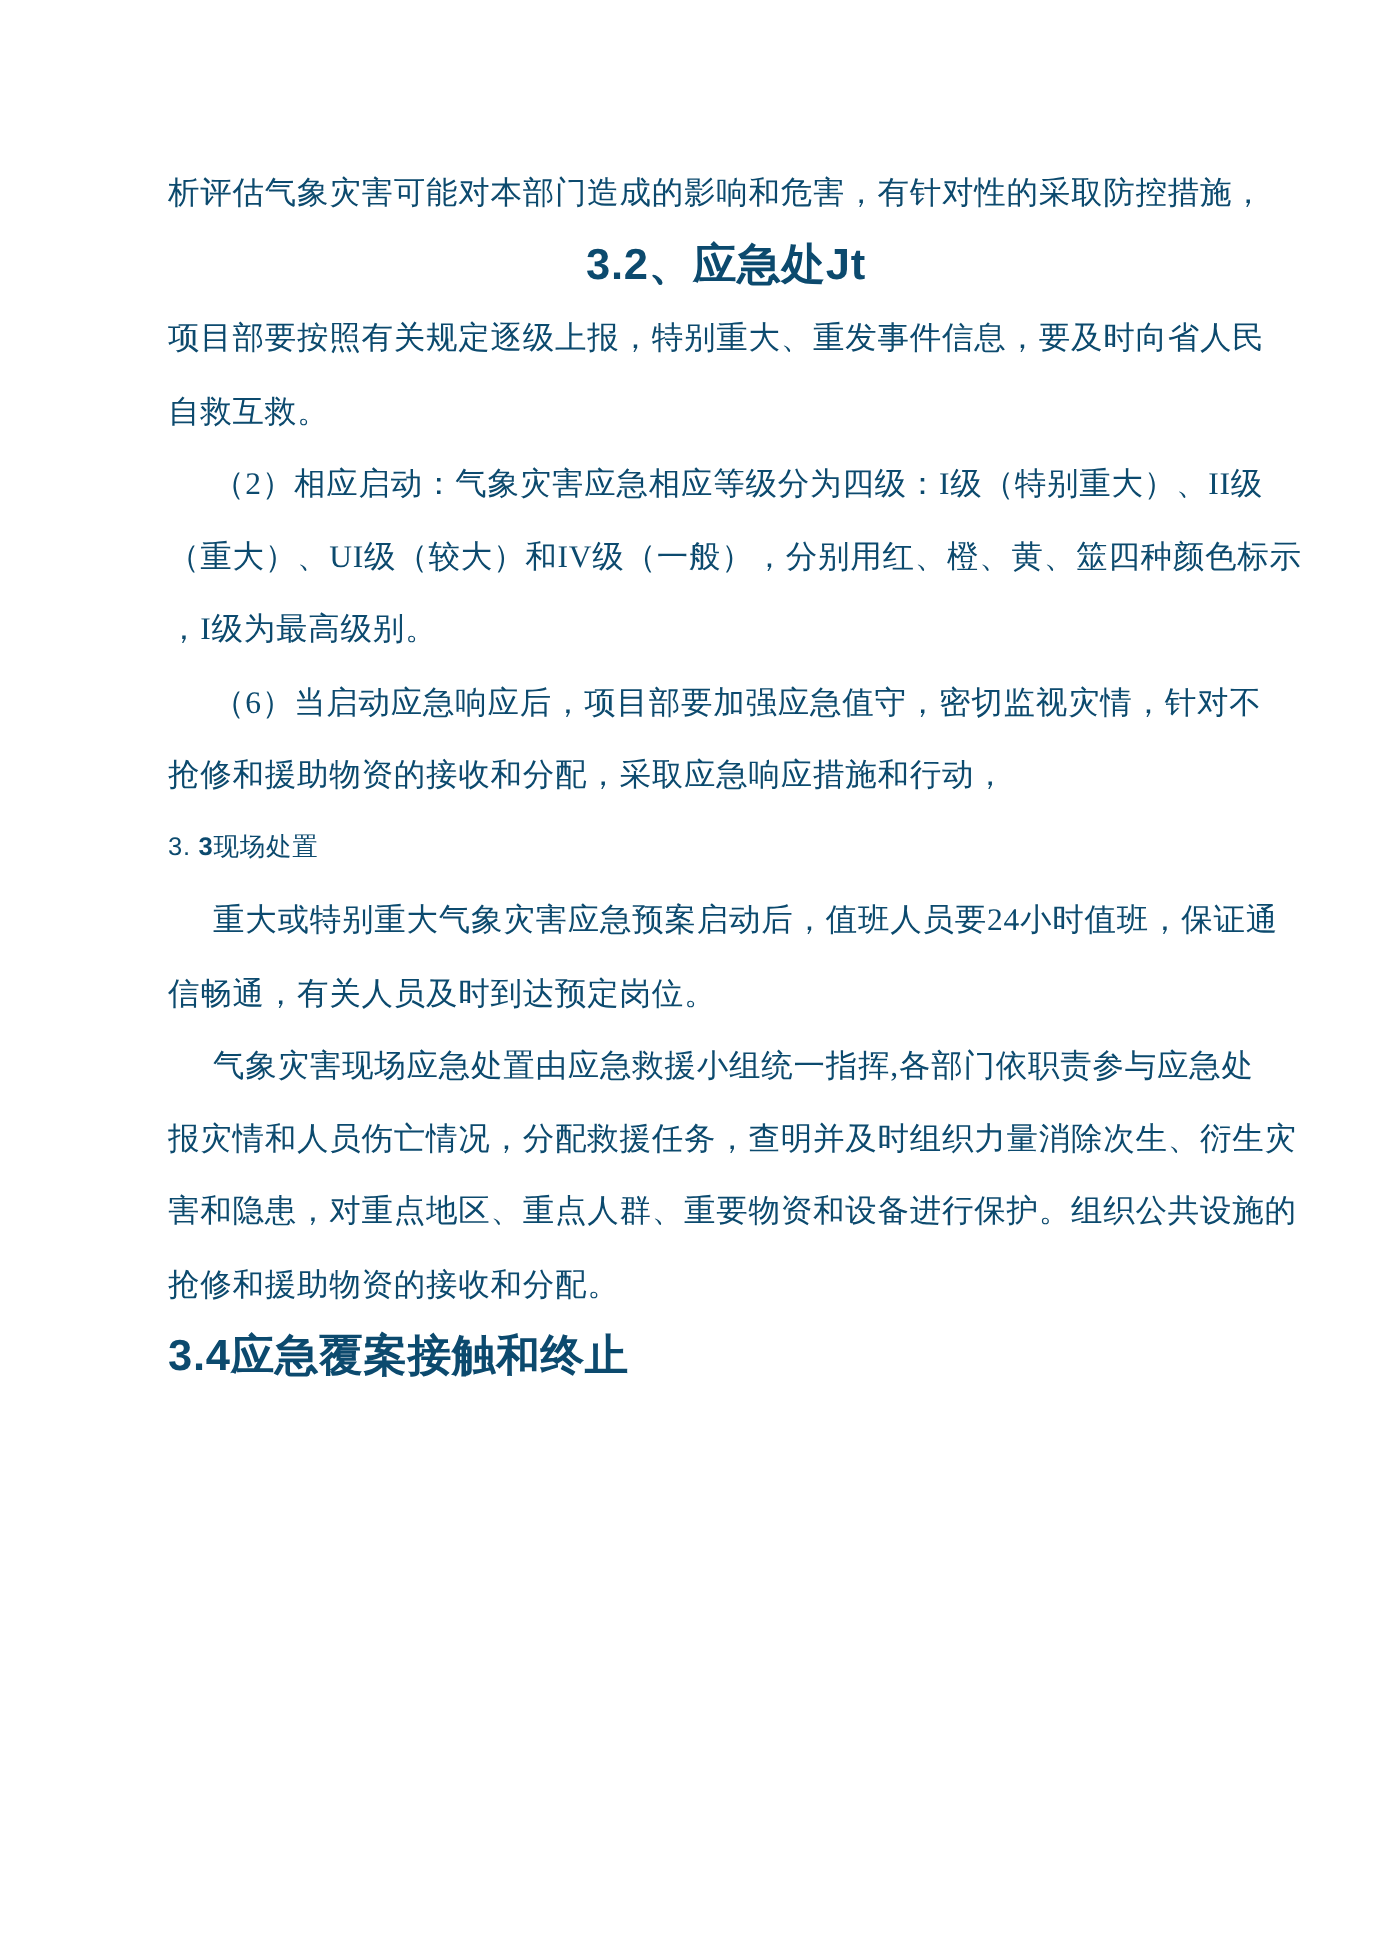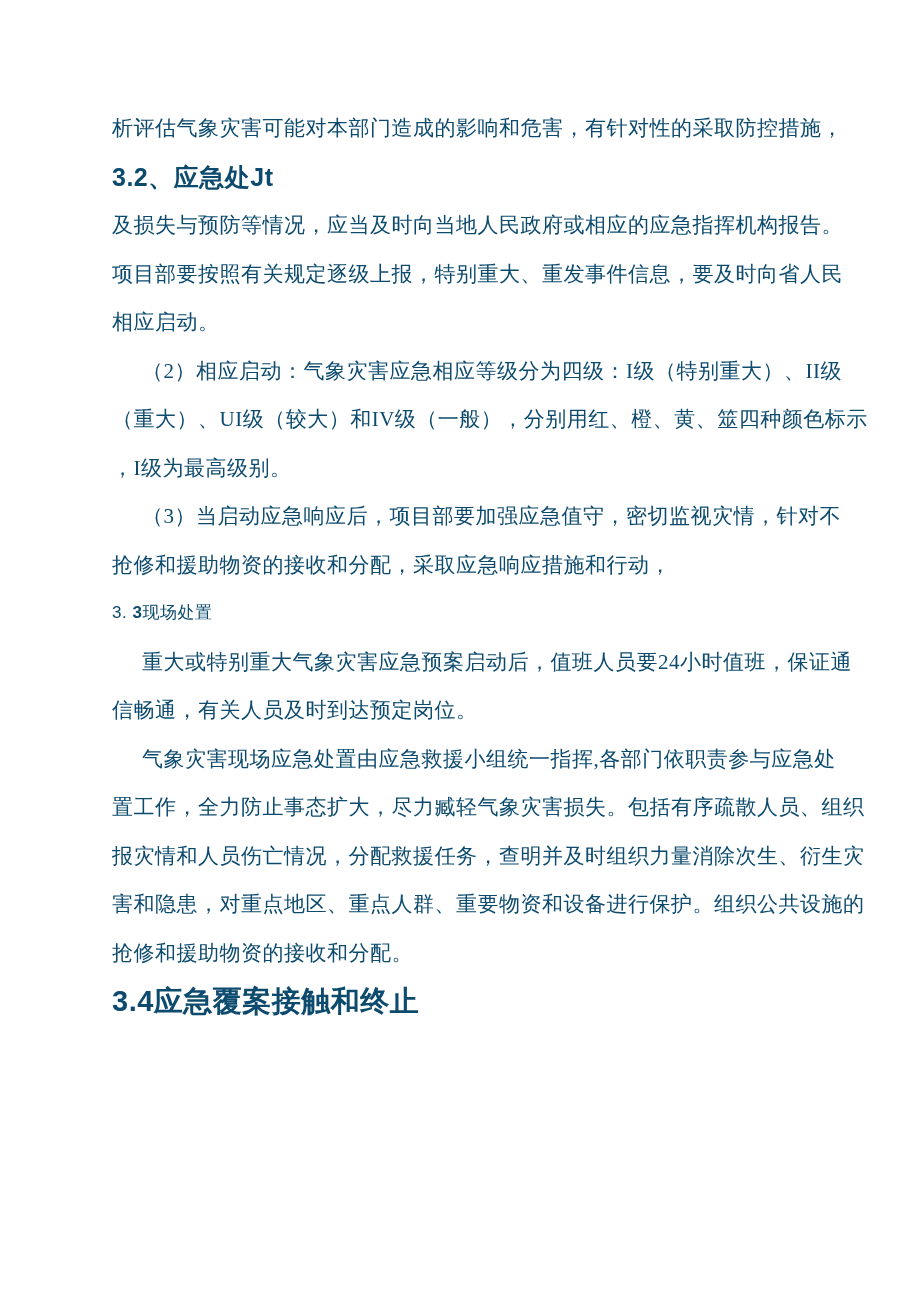--- a/index.html
+++ b/index.html
@@ -24,44 +24,42 @@
     right: 104px;
   }
   .line {
     height: 48.5px;
     line-height: 48.5px;
     font-size: 21px;
     white-space: nowrap;
     letter-spacing: 0.5px;
   }
   .line.indent { padding-left: 30px; }
-  .line.h32 { font-size: 25px; }
+  .line.h32 { font-size: 29px; text-align: center; }
   .line.h33 { font-size: 17px; }
   .line.h34 { font-size: 29px; }
   .seg.b { font-weight: bold; }
   .seg.sans { font-family: "Liberation Sans", "DejaVu Sans", sans-serif; }
 </style>
 </head>
 <body>
 
 <div class="page">
   <div class="content">
       <div class="line"><span class="seg">析评估气象灾害可能对本部门造成的影响和危害，有针对性的采取防控措施，</span></div>
       <div class="line h32"><span class="seg b sans">3.2</span><span class="seg b">、应急处</span><span class="seg b sans">Jt</span></div>
-      <div class="line"><span class="seg">及损失与预防等情况，应当及时向当地人民政府或相应的应急指挥机构报告。</span></div>
       <div class="line"><span class="seg">项目部要按照有关规定逐级上报，特别重大、重发事件信息，要及时向省人民</span></div>
-      <div class="line"><span class="seg">相应启动。</span></div>
+      <div class="line"><span class="seg">自救互救。</span></div>
       <div class="line indent"><span class="seg">（2）相应启动：气象灾害应急相应等级分为四级：I级（特别重大）、II级</span></div>
       <div class="line"><span class="seg">（重大）、UI级（较大）和IV级（一般），分别用红、橙、黄、筮四种颜色标示</span></div>
       <div class="line"><span class="seg">，I级为最高级别。</span></div>
-      <div class="line indent"><span class="seg">（3）当启动应急响应后，项目部要加强应急值守，密切监视灾情，针对不</span></div>
+      <div class="line indent"><span class="seg">（6）当启动应急响应后，项目部要加强应急值守，密切监视灾情，针对不</span></div>
       <div class="line"><span class="seg">抢修和援助物资的接收和分配，采取应急响应措施和行动，</span></div>
       <div class="line h33"><span class="seg sans">3. </span><span class="seg b sans">3</span><span class="seg">现场处置</span></div>
       <div class="line indent"><span class="seg">重大或特别重大气象灾害应急预案启动后，值班人员要24小时值班，保证通</span></div>
       <div class="line"><span class="seg">信畅通，有关人员及时到达预定岗位。</span></div>
       <div class="line indent"><span class="seg">气象灾害现场应急处置由应急救援小组统一指挥,各部门依职责参与应急处</span></div>
-      <div class="line"><span class="seg">置工作，全力防止事态扩大，尽力臧轻气象灾害损失。包括有序疏散人员、组织</span></div>
       <div class="line"><span class="seg">报灾情和人员伤亡情况，分配救援任务，查明并及时组织力量消除次生、衍生灾</span></div>
       <div class="line"><span class="seg">害和隐患，对重点地区、重点人群、重要物资和设备进行保护。组织公共设施的</span></div>
       <div class="line"><span class="seg">抢修和援助物资的接收和分配。</span></div>
       <div class="line h34"><span class="seg b sans">3.4</span><span class="seg b">应急覆案接触和终止</span></div>
     </div>
 </div>
 
 </body></html>

